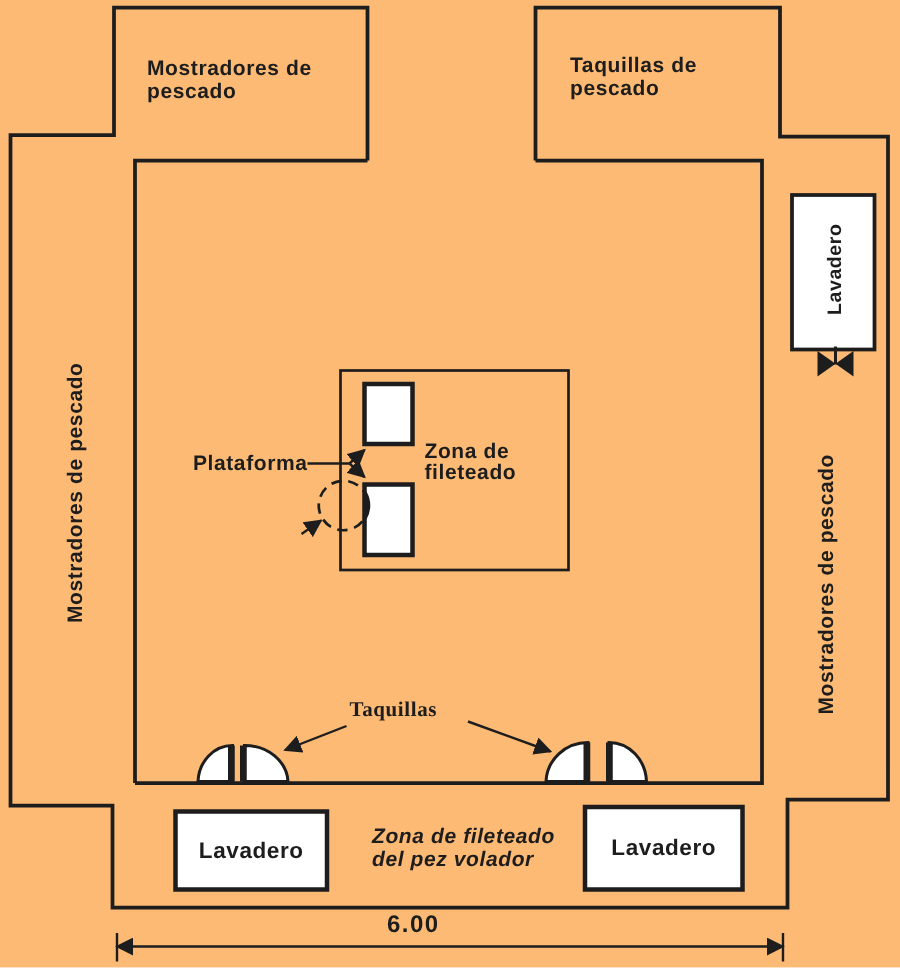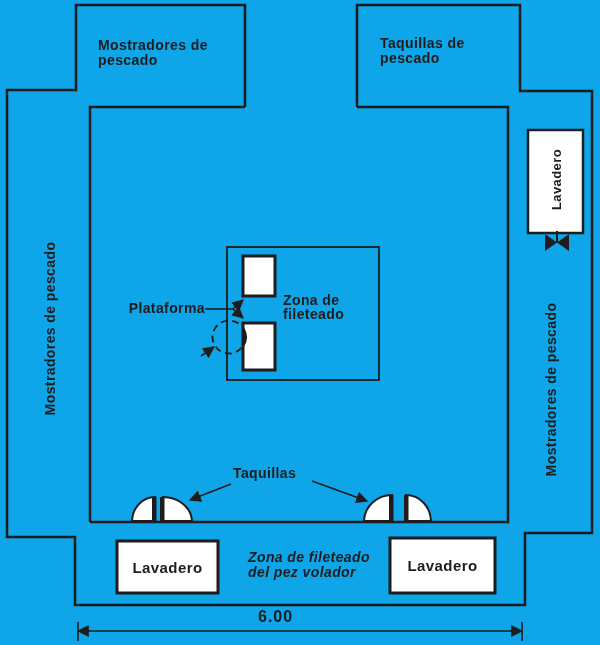--- a/index.html
+++ b/index.html
@@ -1,17 +1,17 @@
 <!DOCTYPE html>
 <html><head>
 <meta charset="utf-8">
 <style>
   html,body{margin:0;padding:0;background:#ffffff;}
   #plan{
-    position:relative;width:600px;height:645px;background:#0ea5e9;
+    position:relative;width:600px;height:645px;background:#fdba74;
     font-family:"Liberation Sans",sans-serif;overflow:hidden;
   }
   #plan svg{position:absolute;left:0;top:0;}
   .lbl{
     position:absolute;color:#1d1d1d;font-weight:bold;font-size:14px;
     line-height:15px;letter-spacing:.4px;white-space:nowrap;
   }
   .lbl .ln{display:block;}
   .vert{transform:rotate(-90deg);transform-origin:center center;text-align:center;}
   .dim{font-size:16px;letter-spacing:1px;text-align:left;}
@@ -96,21 +96,21 @@
   <div class="lbl vert" style="left:506px;top:172px;width:100px;font-size:13px;">Lavadero</div>
 
   <div class="lbl" style="left:121px;top:301px;width:84px;text-align:right;">Plataforma</div>
 
   <div class="lbl" style="left:283px;top:293px;line-height:14px;">
     <span class="ln">Zona de</span>
     <span class="ln">fileteado</span>
   </div>
 
 
-  <div class="lbl" style="left:233px;top:466px;">Taquillas</div>
+  <div class="lbl" style="left:233px;top:466px;font-family:Liberation Serif, serif;">Taquillas</div>
 
   <div class="lbl boxlbl" style="left:117px;top:541px;width:101px;height:52px;font-size:15px;">Lavadero</div>
 
   <div class="lbl boxlbl" style="left:390px;top:538px;width:105px;height:55px;font-size:15px;">Lavadero</div>
 
   <div class="lbl" style="left:248px;top:550px;line-height:15px;font-style:italic;">
     <span class="ln">Zona de fileteado</span>
     <span class="ln">del pez volador</span>
   </div>
 

